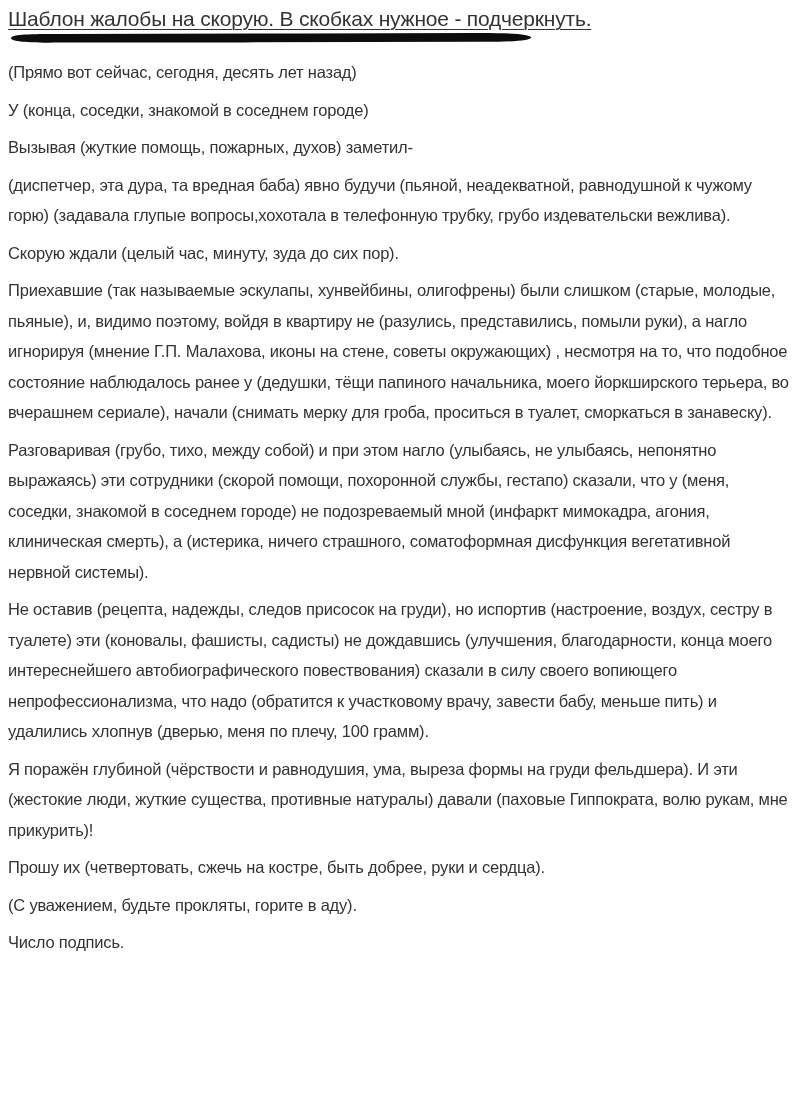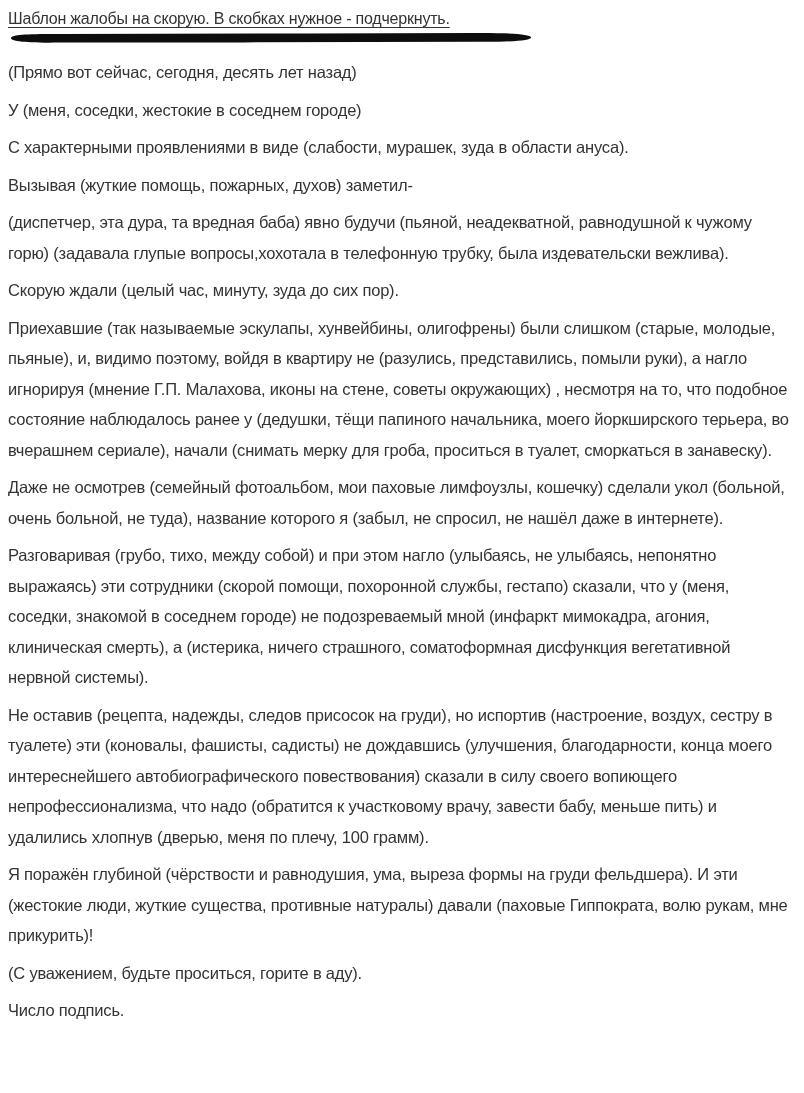--- a/index.html
+++ b/index.html
@@ -19,21 +19,21 @@
     min-height: 1093px;
     font-family: "Liberation Sans", "DejaVu Sans", sans-serif;
     color: var(--text);
   }
   .doc {
     width: 804px;
     padding: 7px 10px 24px 8px;
   }
   .title {
     margin: 0;
-    font-size: 16px;
+    font-size: 21px;
     font-weight: 400;
     line-height: 23px;
     letter-spacing: -0.2px;
     text-decoration: underline;
     text-decoration-thickness: 1px;
     text-underline-offset: 3px;
   }
   .marker-underline {
     display: block;
     margin: 2px 0 0 -4px;
@@ -57,26 +57,25 @@
   <h1 class="title">
     <span>Шаблон жалобы на скорую. В скобках нужное - подчеркнуть.</span>
   </h1>
   <svg class="marker-underline" width="532" height="12" viewBox="0 0 532 12" aria-hidden="true">
     <path d="M7,6 C7,3 20,1.6 58,2 L300,1.4 L472,1 C506,0.8 526,2.4 527,5.2
              C528,8.2 508,10.2 472,9.8 L240,10.4 L54,10.6
              C19,11 7,9 7,6 Z" fill="var(--marker)"></path>
   </svg>
   <div class="paragraphs">
       <p class="para">(Прямо вот сейчас, сегодня, десять лет назад)</p>
-      <p class="para">У (меня, соседки, жестокие в соседнем городе)</p>
-      <p class="para">С характерными проявлениями в виде (слабости, мурашек, зуда в области ануса).</p>
+      <p class="para">У (конца, соседки, знакомой в соседнем городе)</p>
       <p class="para">Вызывая (жуткие помощь, пожарных, духов) заметил-</p>
-      <p class="para">(диспетчер, эта дура, та вредная баба) явно будучи (пьяной, неадекватной, равнодушной к чужому горю) (задавала глупые вопросы,хохотала в телефонную трубку, была издевательски вежлива).</p>
+      <p class="para">(диспетчер, эта дура, та вредная баба) явно будучи (пьяной, неадекватной, равнодушной к чужому горю) (задавала глупые вопросы,хохотала в телефонную трубку, грубо издевательски вежлива).</p>
       <p class="para">Скорую ждали (целый час, минуту, зуда до сих пор).</p>
       <p class="para">Приехавшие (так называемые эскулапы, хунвейбины, олигофрены) были слишком (старые, молодые, пьяные), и, видимо поэтому, войдя в квартиру не (разулись, представились, помыли руки), а нагло игнорируя (мнение Г.П. Малахова, иконы на стене, советы окружающих) , несмотря на то, что подобное состояние наблюдалось ранее у (дедушки, тёщи папиного начальника, моего йоркширского терьера, во вчерашнем сериале), начали (снимать мерку для гроба, проситься в туалет, сморкаться в занавеску).</p>
-      <p class="para">Даже не осмотрев (семейный фотоальбом, мои паховые лимфоузлы, кошечку) сделали укол (больной, очень больной, не туда), название которого я (забыл, не спросил, не нашёл даже в интернете).</p>
       <p class="para">Разговаривая (грубо, тихо, между собой) и при этом нагло (улыбаясь, не улыбаясь, непонятно выражаясь) эти сотрудники (скорой помощи, похоронной службы, гестапо) сказали, что у (меня, соседки, знакомой в соседнем городе) не подозреваемый мной (инфаркт мимокадра, агония, клиническая смерть), а (истерика, ничего страшного, соматоформная дисфункция вегетативной нервной системы).</p>
       <p class="para">Не оставив (рецепта, надежды, следов присосок на груди), но испортив (настроение, воздух, сестру в туалете) эти (коновалы, фашисты, садисты) не дождавшись (улучшения, благодарности, конца моего интереснейшего автобиографического повествования) сказали в силу своего вопиющего непрофессионализма, что надо (обратится к участковому врачу, завести бабу, меньше пить) и удалились хлопнув (дверью, меня по плечу, 100 грамм).</p>
       <p class="para">Я поражён глубиной (чёрствости и равнодушия, ума, выреза формы на груди фельдшера). И эти (жестокие люди, жуткие существа, противные натуралы) давали (паховые Гиппократа, волю рукам, мне прикурить)!</p>
-      <p class="para">(С уважением, будьте проситься, горите в аду).</p>
+      <p class="para">Прошу их (четвертовать, сжечь на костре, быть добрее, руки и сердца).</p>
+      <p class="para">(С уважением, будьте прокляты, горите в аду).</p>
       <p class="para">Число подпись.</p>
     </div>
 </main>
 
 </body></html>

